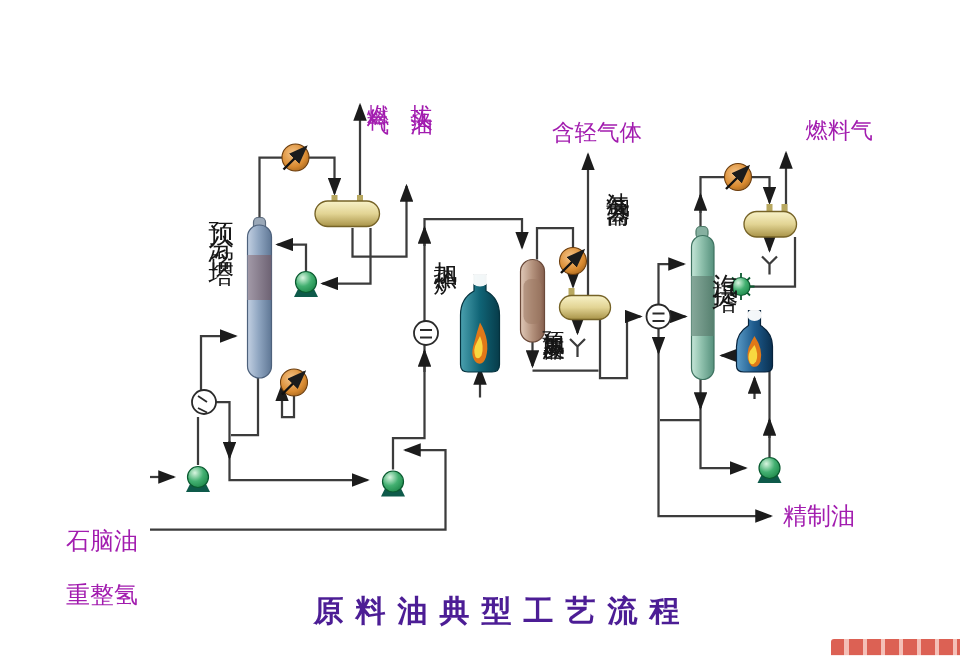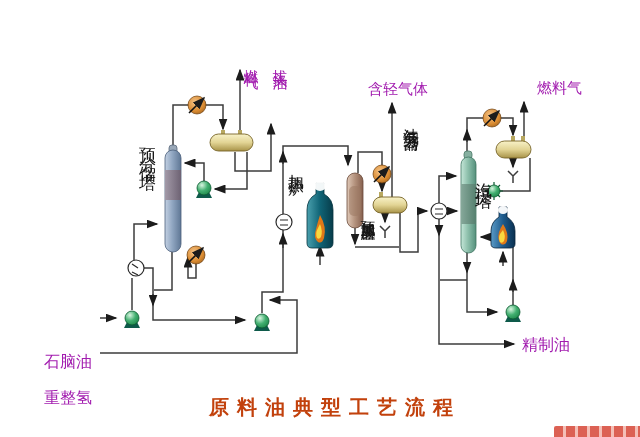--- a/index.html
+++ b/index.html
@@ -5,21 +5,21 @@
   html,body{margin:0;padding:0;background:#ffffff;}
   #stage{position:relative;width:640px;height:437px;background:#ffffff;overflow:hidden;
          font-family:"Liberation Sans","DejaVu Sans",sans-serif;}
   svg{position:absolute;left:0;top:0;}
   .lab{position:absolute;white-space:nowrap;line-height:1;}
   .blue{color:#a21caf;font-weight:normal;}
   .blk{color:#161616;}
   .vlab{writing-mode:vertical-rl;text-orientation:upright;}
   #title{position:absolute;left:170px;top:394px;width:330px;text-align:center;
          font-family:"Liberation Serif","DejaVu Serif",serif;font-weight:bold;
-         font-size:20px;letter-spacing:8px;color:#c2410c;}
+         font-size:20px;letter-spacing:8px;color:#4c1d95;}
   #watermark{position:absolute;right:0;bottom:0;width:86px;height:11px;opacity:.8;
     background:repeating-linear-gradient(90deg,#d43a2a 0 9px,#f2b0a6 9px 12px);
     border-radius:2px 0 0 0;filter:blur(.4px);}
 </style>
 </head>
 <body>
 
 <div id="stage">
 
 <svg width="640" height="437" viewBox="0 0 640 437">

